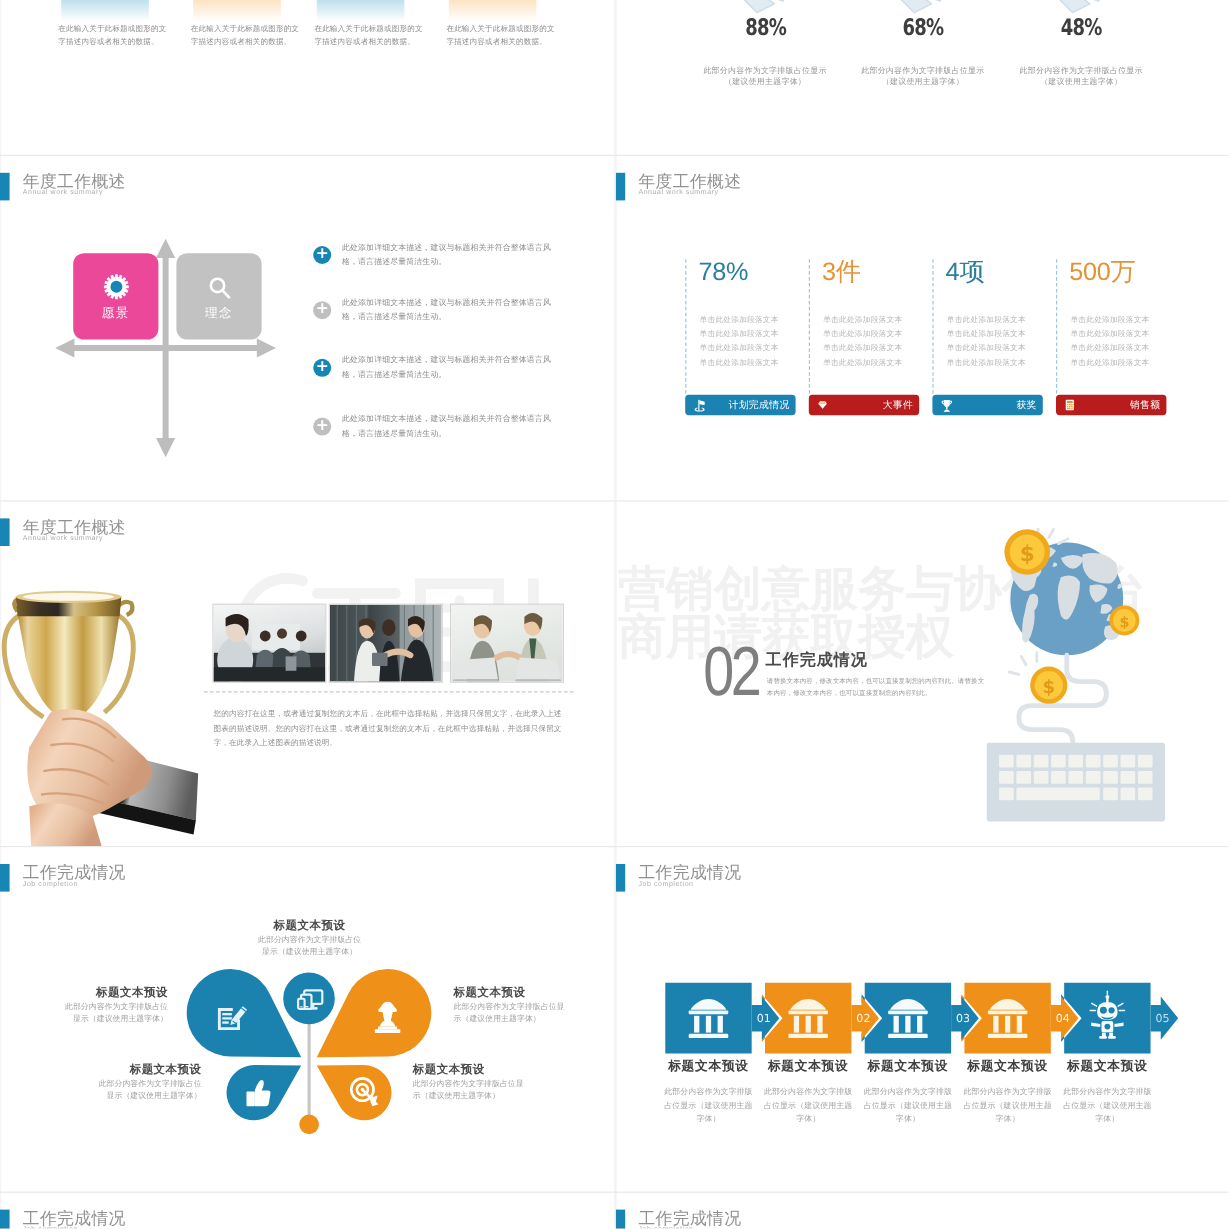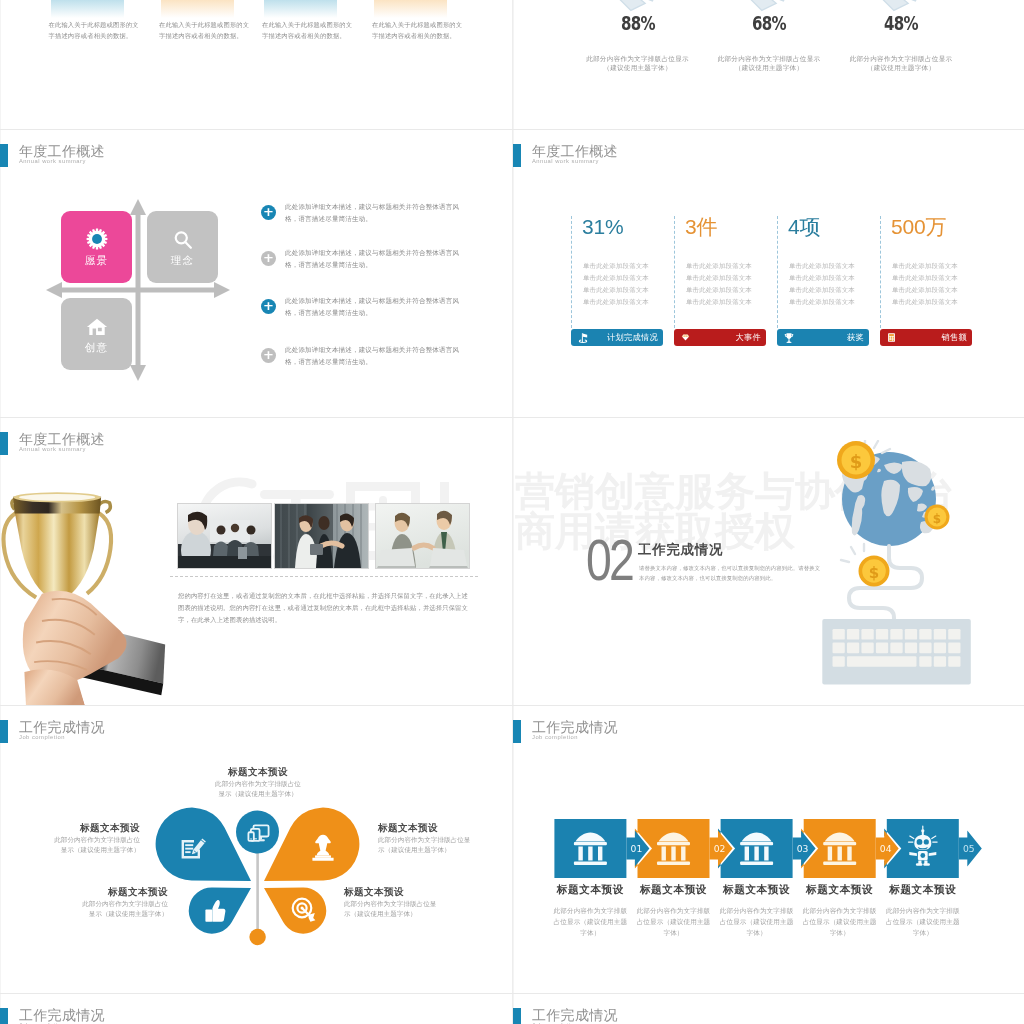--- a/index.html
+++ b/index.html
@@ -233,30 +233,20 @@
     <div class="qd qd-g" style="left:147px;top:81px;">
       <div class="qi">
         <svg viewBox="0 0 24 24" width="23" height="23" fill="none" stroke="#fff" stroke-width="2.3" stroke-linecap="round">
           <circle cx="10.2" cy="10.3" r="5.8"></circle>
           <path d="M14.6 14.8 L20.2 20.6"></path>
         </svg>
       </div>
       <div class="ql">理念</div>
     </div>
 
-    <div class="qd qd-g" style="left:61px;top:168px;">
-      <div class="qi">
-        <svg viewBox="0 0 24 24" width="22" height="22">
-          <path fill="#fff" fill-rule="evenodd" d="M12 4.0 L23.0 13.2 L20.4 13.2 L20.4 21.8 L3.6 21.8 L3.6 13.2 L1.0 13.2 Z
-                   M7.2 14.6 L11.0 14.6 L11.0 21.8 L7.2 21.8 Z
-                   M13.0 13.8 L17.2 13.8 L17.2 17.8 L13.0 17.8 Z"></path>
-        </svg>
-      </div>
-      <div class="ql">创意</div>
-    </div>
 
 
     <div class="bl" style="top:71.5px;">
       <div class="bi bi-b"><span>+</span></div>
       <div class="bt">此处添加详细文本描述，建议与标题相关并符合整体语言风格，语言描述尽量简洁生动。</div>
     </div>
     <div class="bl" style="top:118px;">
       <div class="bi bi-g"><span>+</span></div>
       <div class="bt">此处添加详细文本描述，建议与标题相关并符合整体语言风格，语言描述尽量简洁生动。</div>
     </div>
@@ -271,21 +261,21 @@
   </div>
 
   <div class="cell" id="c4" style="left:513px;top:130px;width:511px;height:287px;">
     <div class="sh" style="left:0px;top:14px;">
       <div class="bar"></div>
       <div class="t1">年度工作概述</div>
       <div class="t2">Annual work summary</div>
     </div>
     <div class="kc" style="left:58px;">
       <div class="kdash"></div>
-      <div class="kv kv-b">31%</div>
+      <div class="kv kv-b">78%</div>
       <div class="kl kl1">单击此处添加段落文本</div>
       <div class="kl kl2">单击此处添加段落文本</div>
       <div class="kl kl3">单击此处添加段落文本</div>
       <div class="kl kl4">单击此处添加段落文本</div>
       <div class="kb kb-b">
         <span class="kbi">
           <svg viewBox="0 0 24 24" width="12" height="12" fill="#fff">
             <rect x="9.8" y="2.4" width="1.9" height="17.8"></rect>
             <path d="M11.7 3.2 L20.4 5.4 L20.4 11.2 L11.7 9.6 Z"></path>
             <path d="M3.6 18.4 Q3.6 15.6 8.4 15 L8.4 16.9 Q6 17.3 6 18.4 Q6 20 12 20 Q18 20 18 18.4 Q18 17.3 15.6 16.9 L15.6 15 Q20.4 15.6 20.4 18.4 Q20.4 21.8 12 21.8 Q3.6 21.8 3.6 18.4 Z"></path>

